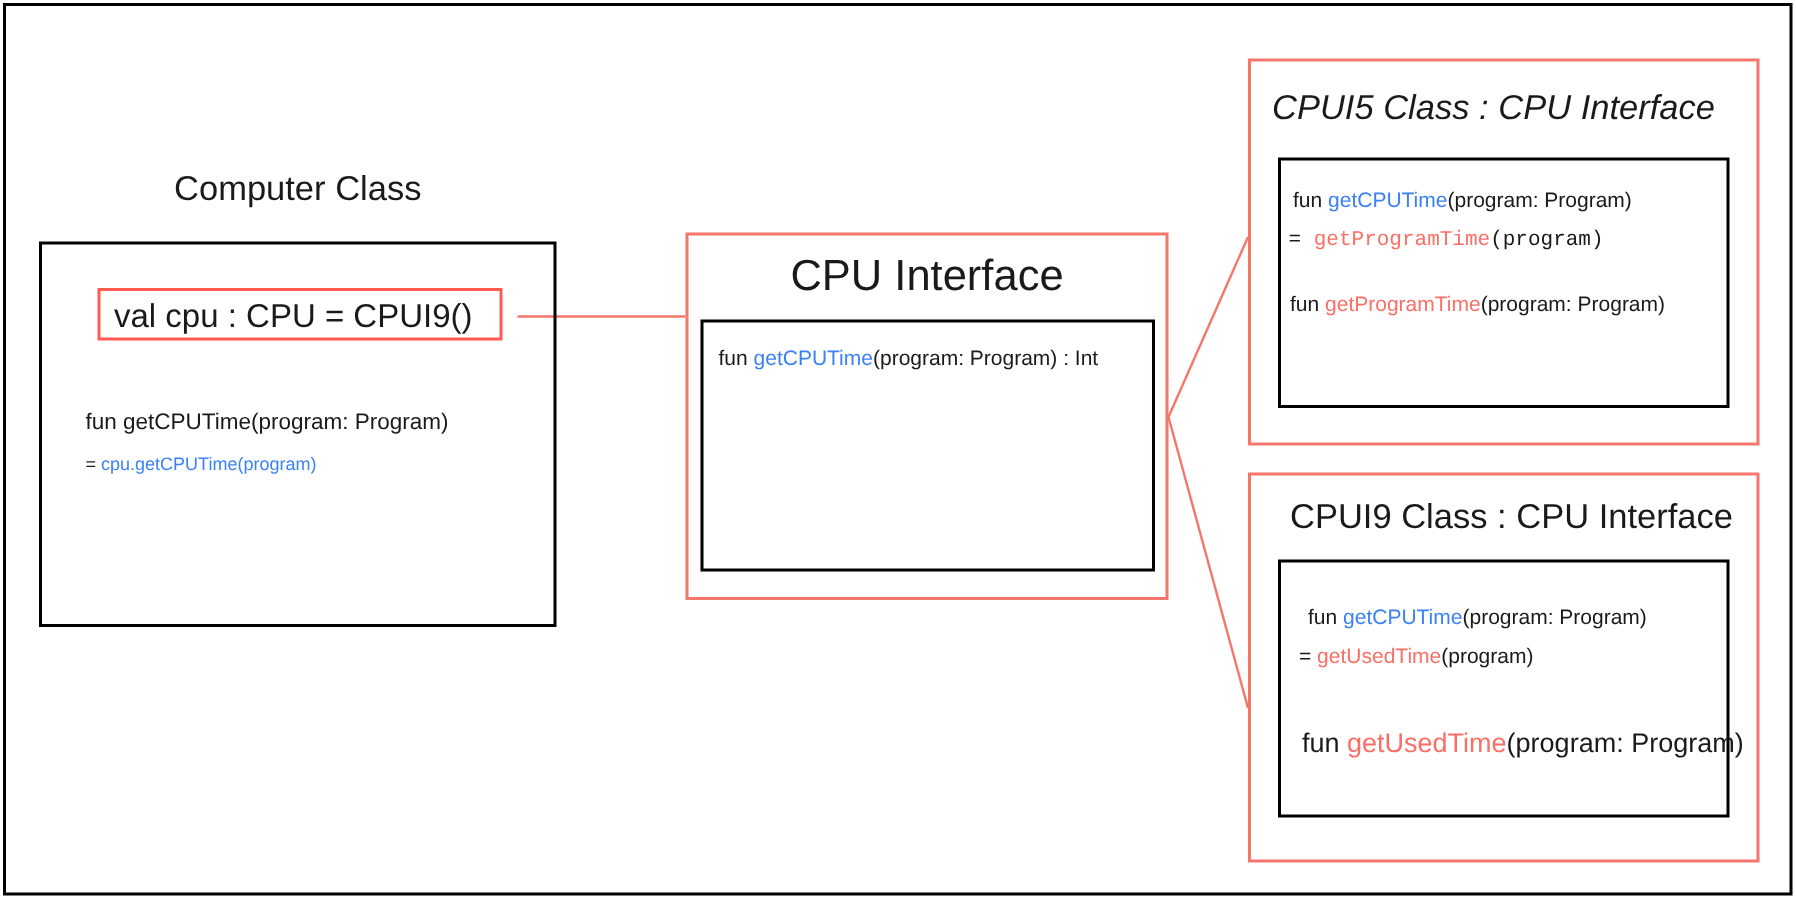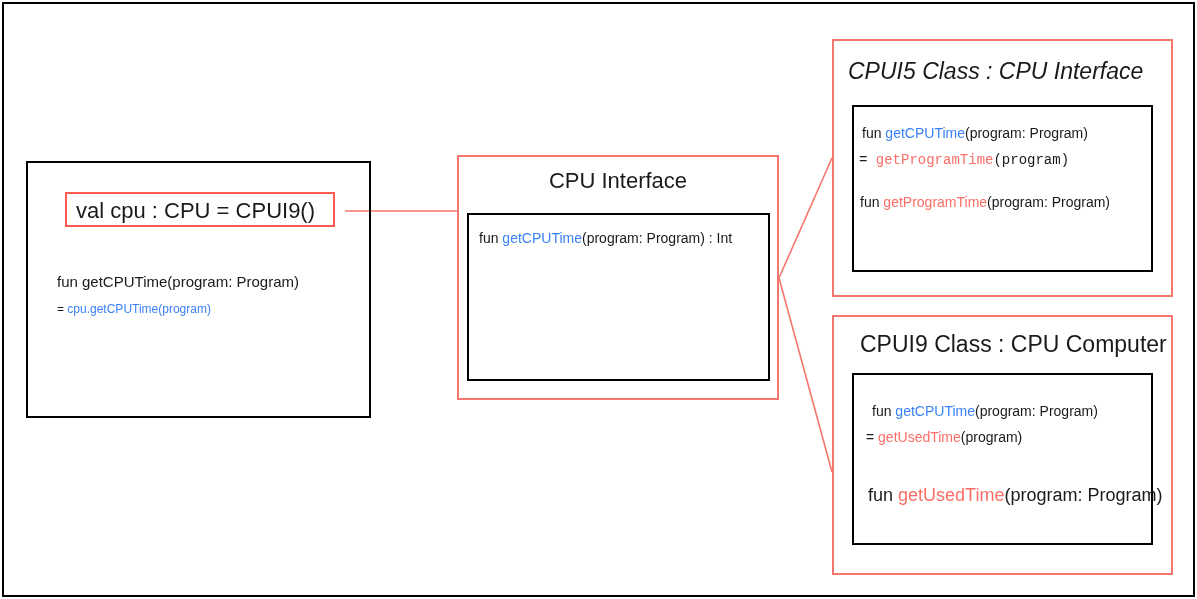--- a/index.html
+++ b/index.html
@@ -92,21 +92,21 @@
   }
   #computer-line1 { left: 57px; top: 273px; font-size: 15px; }
   #computer-line2 { left: 57px; top: 302px; font-size: 12px; }
 
   
   #cpu-interface-outer {
     left: 457px; top: 155px; width: 322px; height: 245px;
   }
   #cpu-interface-title {
     left: 457px; top: 168px; width: 322px;
-    font-size: 22px;
+    font-size: 29px;
   }
   #cpu-interface-inner {
     left: 467px; top: 213px; width: 303px; height: 168px;
   }
   #cpu-interface-line1 { left: 479px; top: 230px; font-size: 14px; }
 
   
   #cpui5-outer {
     left: 832px; top: 39px; width: 341px; height: 258px;
   }
@@ -142,20 +142,21 @@
 <div id="canvas">
 
   <div class="page-frame"></div>
 
   <svg id="connectors" viewBox="0 0 1197 599" xmlns="http://www.w3.org/2000/svg">
     <line x1="345" y1="211" x2="457" y2="211" stroke="#f4766c" stroke-width="1.6"></line>
     <line x1="779" y1="278" x2="832" y2="158" stroke="#f4766c" stroke-width="1.6"></line>
     <line x1="779" y1="278" x2="832" y2="472" stroke="#f4766c" stroke-width="1.6"></line>
   </svg>
 
+  <div class="title" id="computer-class-title">Computer Class</div>
 
   <div class="box box-black" id="computer-class-box"></div>
 
   <div class="box box-redthin" id="val-cpu-box"></div>
 
   <div class="code" id="val-cpu-text">val cpu : CPU = CPUI9()</div>
 
   <div class="code" id="computer-line1">
     <span>fun getCPUTime(program: Program)</span>
   </div>
@@ -187,21 +188,21 @@
   <div class="code" id="cpui5-line2">
     <span>= </span><span class="kw-red">getProgramTime</span><span>(program)</span>
   </div>
 
   <div class="code" id="cpui5-line3">
     <span>fun </span><span class="kw-red">getProgramTime</span><span>(program: Program)</span>
   </div>
 
   <div class="box box-red" id="cpui9-outer"></div>
 
-  <div class="title" id="cpui9-title">CPUI9 Class : CPU Computer</div>
+  <div class="title" id="cpui9-title">CPUI9 Class : CPU Interface</div>
 
   <div class="box box-black" id="cpui9-inner"></div>
 
   <div class="code" id="cpui9-line1">
     <span>fun </span><span class="kw-purple">getCPUTime</span><span>(program: Program)</span>
   </div>
 
   <div class="code" id="cpui9-line2">
     <span>= </span><span class="kw-red">getUsedTime</span><span>(program)</span>
   </div>

